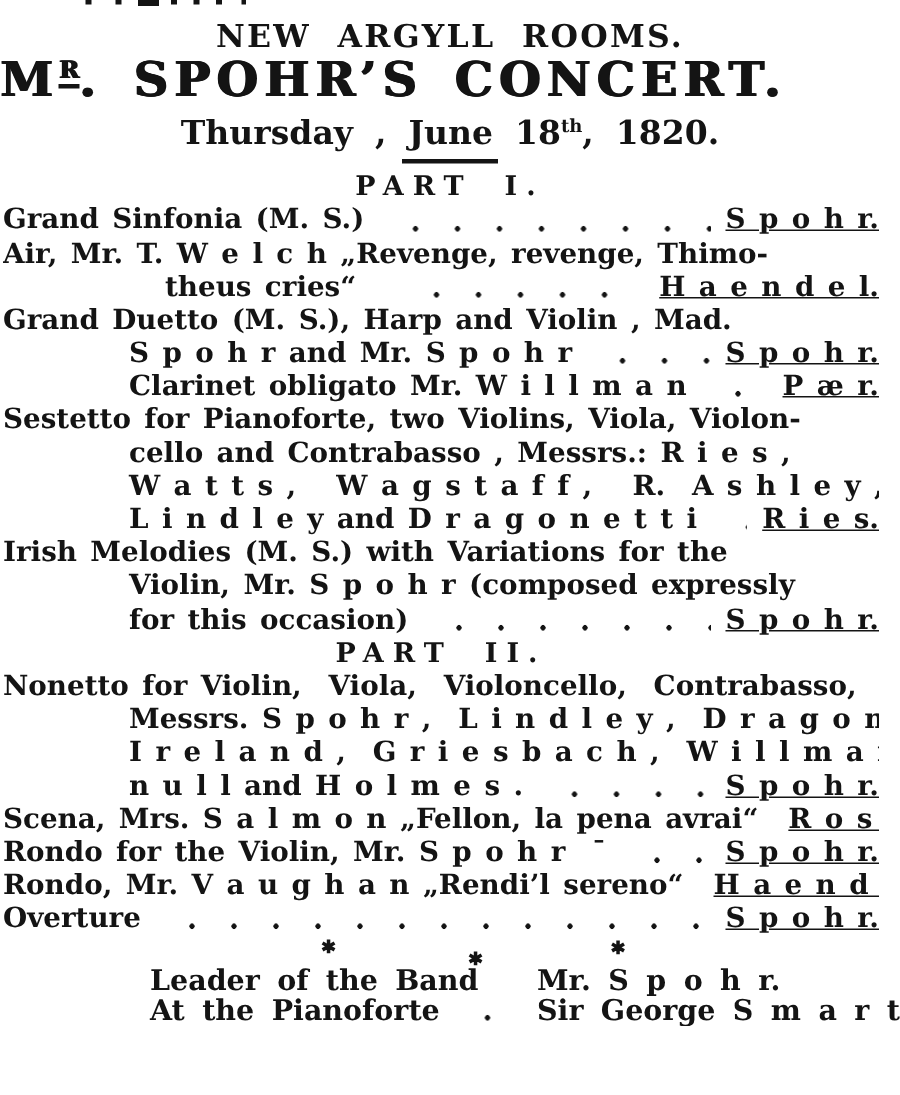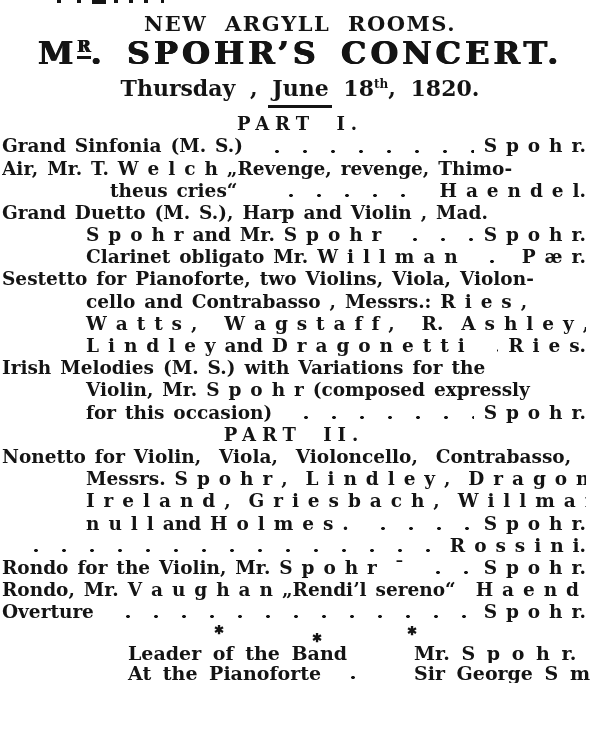--- a/index.html
+++ b/index.html
@@ -8,21 +8,21 @@
     background:#ffffff;color:#141414;
     font-family:"DejaVu Serif","Liberation Serif",serif;
     font-weight:700;
   }
   
   .art{position:absolute;top:0;left:57px;white-space:nowrap;}
   .art i{display:inline-block;height:3px;background:#141414;vertical-align:top;}
 
   .venue{text-align:center;padding-top:13px;font-size:21px;line-height:22px;
          letter-spacing:1.5px;word-spacing:9px;}
-  .title{text-align:center;margin-top:2px;font-size:32px;line-height:33px;
+  .title{text-align:left;margin-top:2px;font-size:32px;line-height:33px;
          letter-spacing:4px;word-spacing:6px;
          text-shadow:0.7px 0 currentColor,-0.4px 0 currentColor;}
   .title sup{font-size:16px;border-bottom:3px solid #141414;line-height:0;letter-spacing:0;}
   .pdate{text-align:center;margin-top:2px;font-size:22px;line-height:24px;word-spacing:7px;}
   .pdate sup{font-size:12px;}
   .rule{width:64px;height:3px;background:#141414;margin:5px auto 0 auto;}
   .pheading{text-align:center;margin-top:6px;font-size:18px;line-height:20px;
             letter-spacing:6px;word-spacing:9px;}
 
   .prog{margin-top:1px;padding:0 14px 0 2px;}
@@ -30,32 +30,32 @@
        word-spacing:2.5px;overflow:hidden;}
   .hrow{justify-content:center;}
   .pheading2{letter-spacing:6px;word-spacing:9px;font-size:18px;text-align:center;}
   .ptxt{white-space:pre;}
   .ind{padding-left:84px;}
   .ind2{padding-left:108px;gap:20px;}
   .lead{flex:1 1 auto;min-width:0;height:100%;margin:0 10px;
         background-image:radial-gradient(circle,#141414 1.6px,rgba(0,0,0,0) 1.95px);
         background-size:28px 5px;background-repeat:repeat-x;
         background-position:left 10px bottom 4px;}
-  .comp{white-space:pre;margin-left:auto;}
+  .comp{white-space:pre;margin-left:auto;text-decoration:underline;}
 
   .stars{position:relative;height:16px;}
   .stars span{position:absolute;font-size:12px;line-height:12px;}
   .s1{left:214px;top:1px;} .s2{left:312px;top:9px;} .s3{left:407px;top:2px;}
 
-  .footer{margin-top:4px;padding-left:28px;}
+  .footer{margin-top:4px;}
   .frow{display:flex;height:20px;line-height:20px;font-size:19px;
         word-spacing:5px;padding-left:100px;overflow:hidden;}
   .fleft{display:flex;width:258px;flex:0 0 258px;}
   .fleft .lead{background-position:left 8px bottom 3px;}
-  .fval{white-space:pre;margin-left:28px;}
+  .fval{white-space:pre;}
 </style>
 </head>
 <body>
 
 <span class="art"><i style="width:4px;margin-right:16px"></i><i style="width:4px;margin-right:11px"></i><i style="width:14px;height:4px;margin-right:8px"></i><i style="width:4px;margin-right:11px"></i><i style="width:4px;margin-right:11px"></i><i style="width:4px;margin-right:13px"></i><i style="width:3px"></i></span>
 
 <div class="venue">NEW ARGYLL ROOMS.</div>
 
 <div class="title"><span>M</span><sup>R</sup><span>. SPOHR’S CONCERT.</span></div>
 
@@ -130,20 +130,21 @@
     </div>
   <div class="row ind">
       <span class="ptxt">I r e l a n d ,  G r i e s b a c h ,  W i l l m a n ,  A r-</span>
     </div>
   <div class="row ind">
       <span class="ptxt">n u l l and H o l m e s .</span>
       <i class="lead"></i>
       <span class="comp">S p o h r.</span>
     </div>
   <div class="row">
+      <span class="ptxt">Scena, Mrs. S a l m o n „Fellon, la pena avrai“</span>
       <i class="lead"></i>
       <span class="comp">R o s s i n i.</span>
     </div>
   <div class="row">
       <span class="ptxt">Rondo for the Violin, Mr. S p o h r  ˉ</span>
       <i class="lead"></i>
       <span class="comp">S p o h r.</span>
     </div>
   <div class="row">
       <span class="ptxt">Rondo, Mr. V a u g h a n „Rendi’l sereno“</span>

